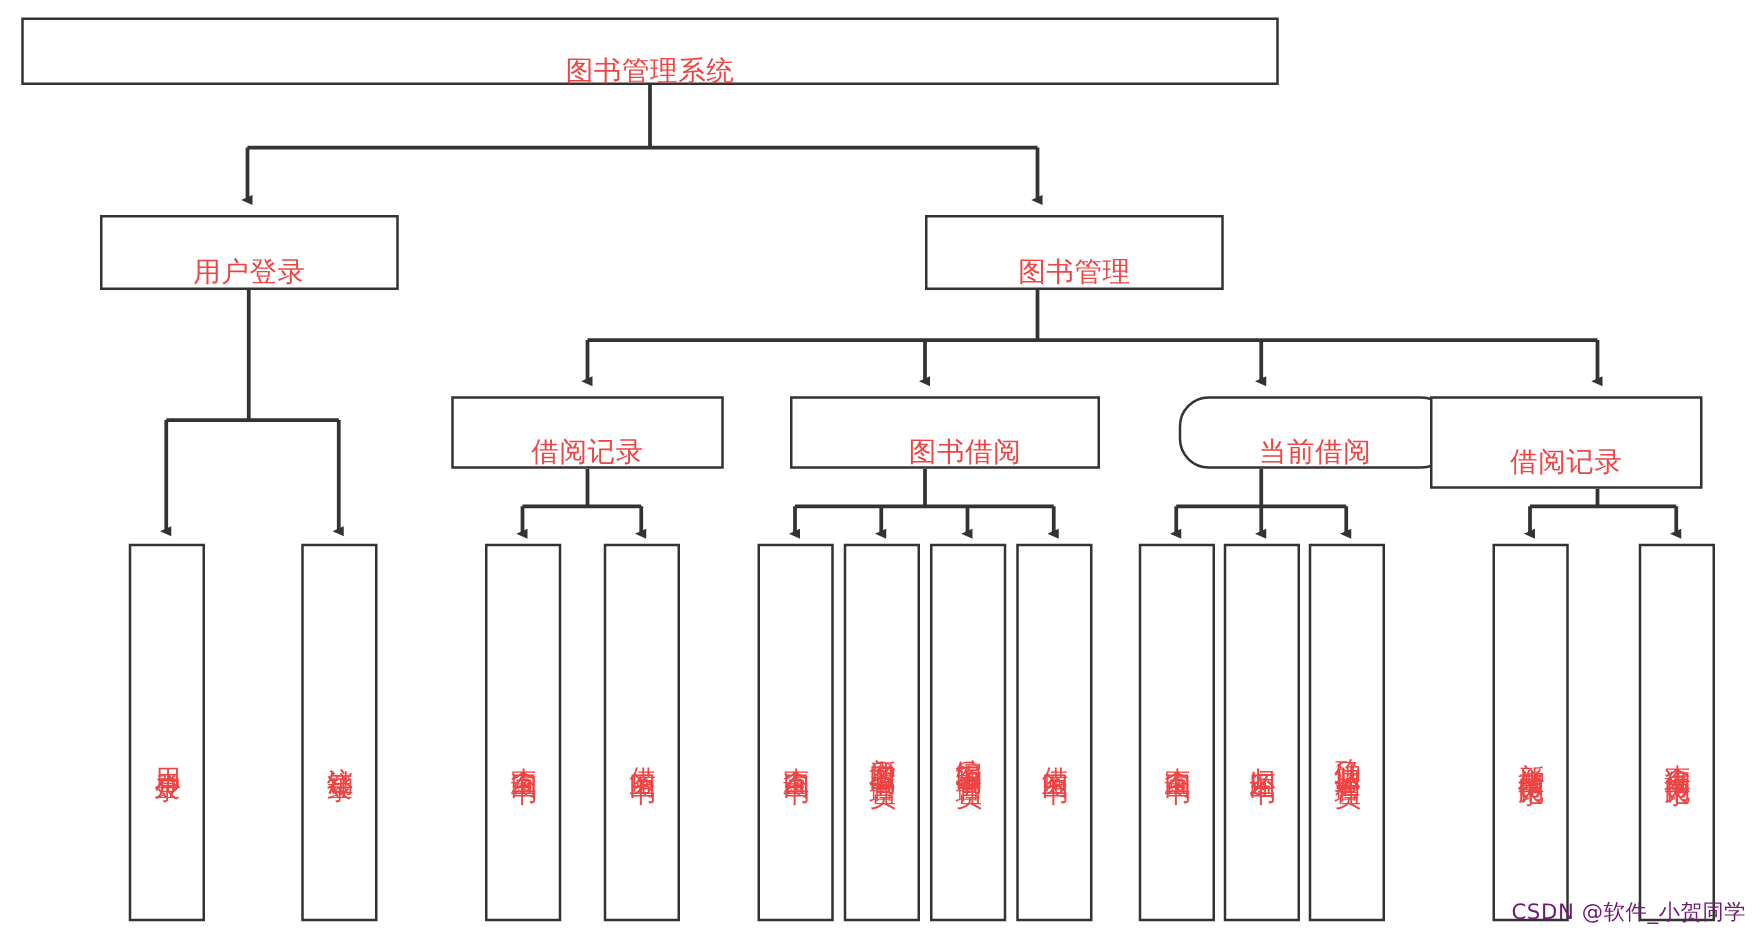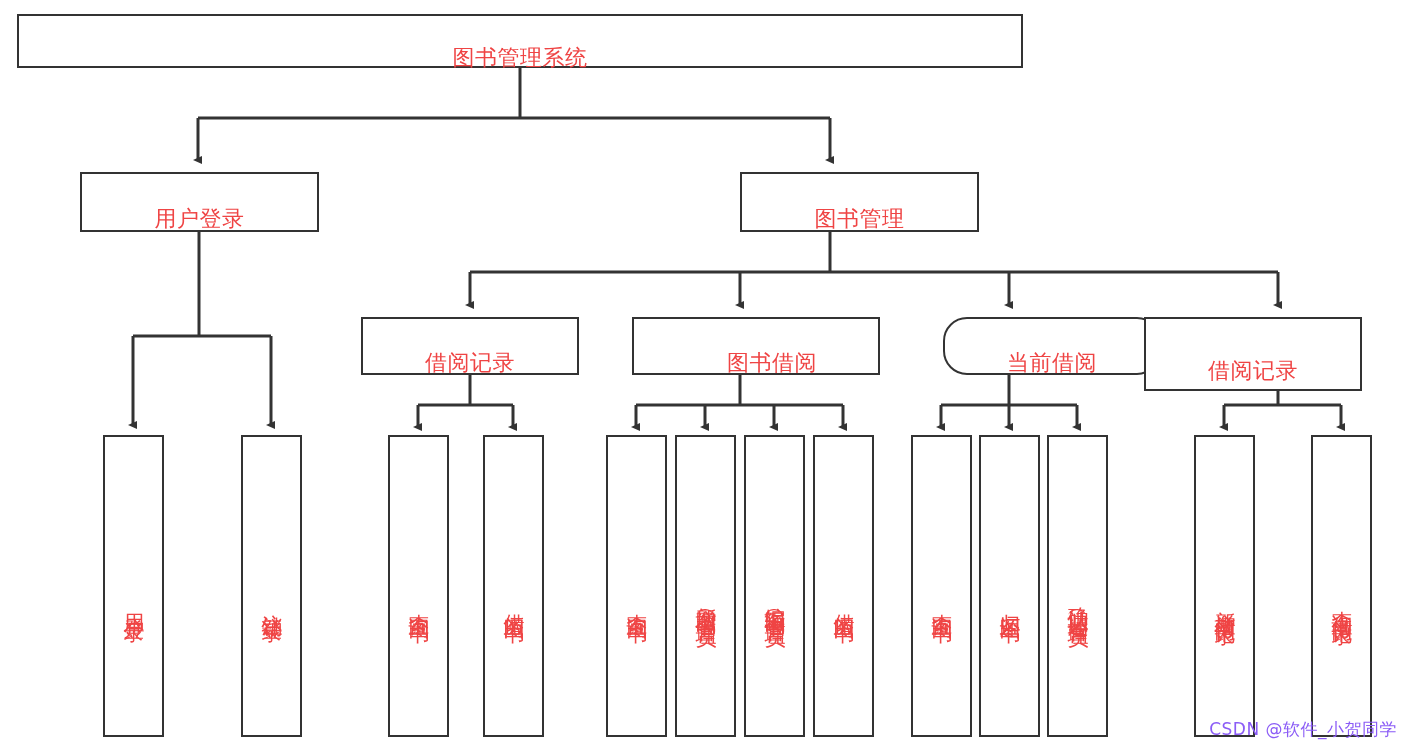--- a/index.html
+++ b/index.html
@@ -54,21 +54,21 @@
     white-space: nowrap;
     letter-spacing: 3px;
     font-size: 21px;
     line-height: 1;
   }
   .watermark {
     position: absolute;
     right: 8px;
     bottom: 6px;
     font-size: 17px;
-    color: #8b5cf6;
+    color: #701a75;
     letter-spacing: 0.5px;
     z-index: 5;
     white-space: nowrap;
   }
 </style>
 </head>
 <body>
 
 <div id="diagram-root">
 

